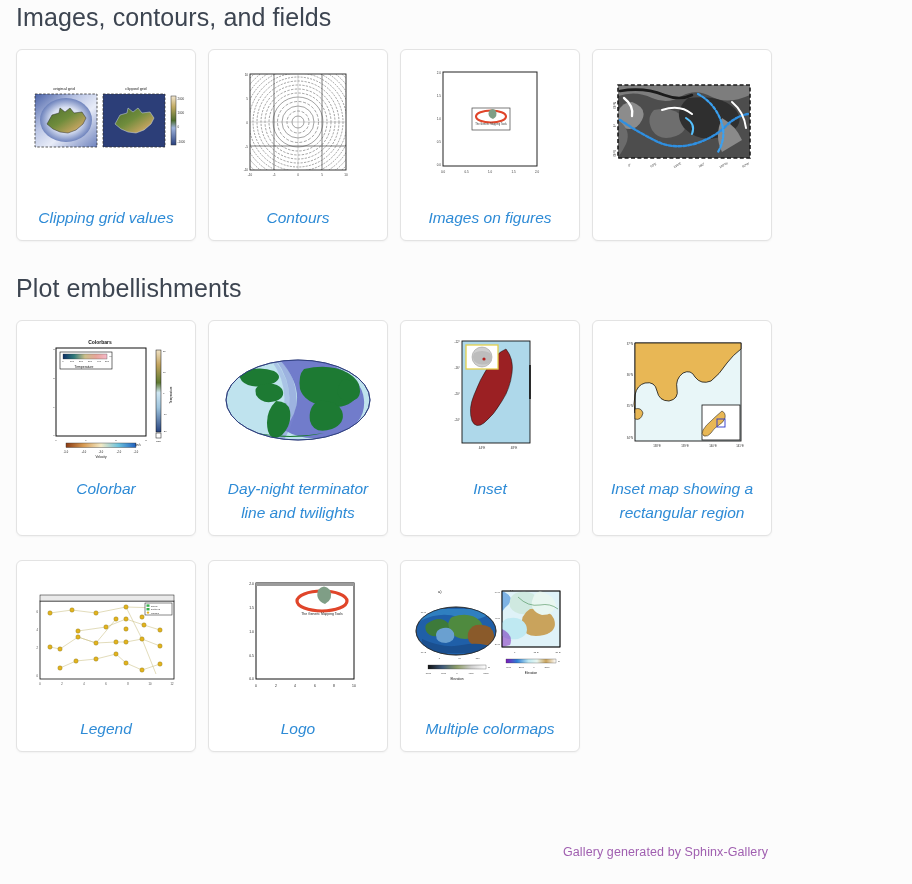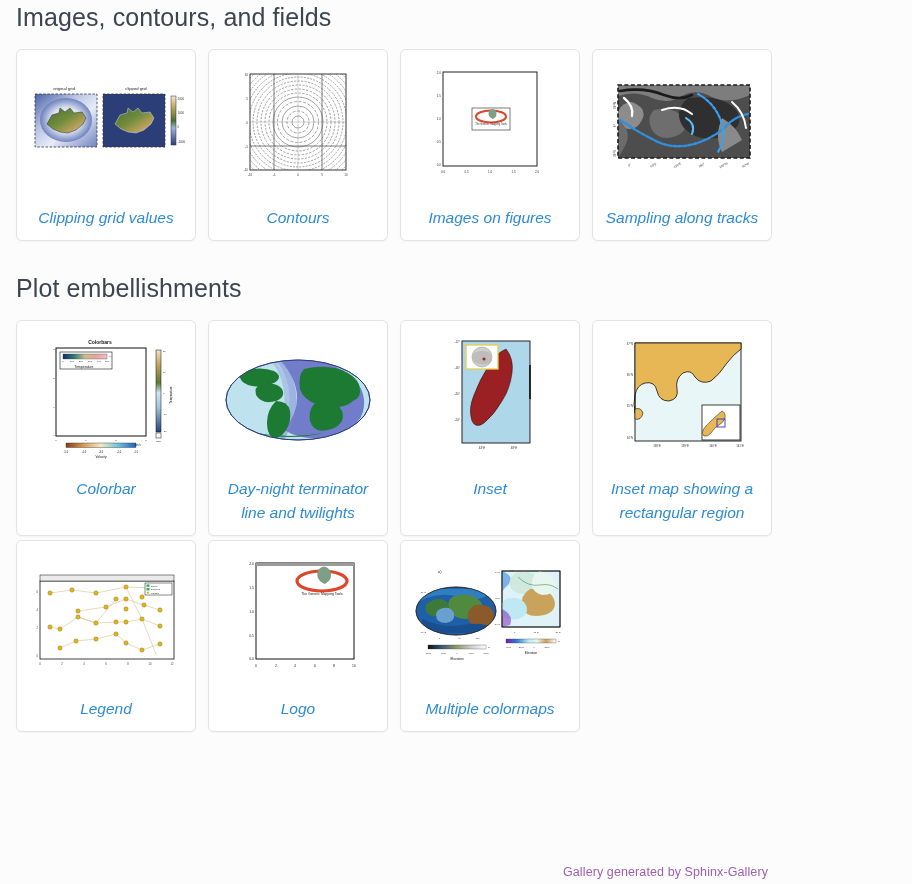--- a/index.html
+++ b/index.html
@@ -30,21 +30,21 @@
     margin: 0;
     padding: 0;
     letter-spacing: 0.1px;
   }
   #sec-images-title { padding-top: 4px; }
   #sec-embellishments-title { padding-top: 0px; }
 
   .grid {
     display: flex;
     flex-wrap: wrap;
-    gap: 4px 12px;
+    gap: 24px 12px;
   }
   .card {
     width: 180px;
     background: #fff;
     border: 1px solid #e3e3e3;
     border-radius: 6px;
     box-shadow: 0 1px 2px rgba(0,0,0,0.045);
     box-sizing: border-box;
     display: flex;
     flex-direction: column;
@@ -66,21 +66,21 @@
     font-style: italic;
     font-size: 15.5px;
     line-height: 24px;
     color: #2e8bd6;
     text-align: center;
     width: 166px;
   }
   .footer {
     position: absolute;
     right: 8px;
-    bottom: 5px;
+    bottom: 25px;
     font-size: 12.5px;
     color: #a05fb0;
     letter-spacing: 0.1px;
   }
   
   #row-images { margin-top: 17px; }
   #sec-embellishments-title { margin-top: 34px; }
   #row-embellishments { margin-top: 18px; }
   .card.tall-cap { padding-bottom: 10px; }
 </style>
@@ -267,21 +267,20 @@
             <text x="122" y="108" transform="rotate(-28 122 108)">120°W</text>
             <text x="144" y="108" transform="rotate(-28 144 108)">60°W</text>
           </g>
           <g font-size="3" fill="#333" font-family="Liberation Sans, sans-serif" text-anchor="end">
             <text x="14" y="44" transform="rotate(-90 14 44)">60°N</text>
             <text x="14" y="66" transform="rotate(-90 14 66)">0°</text>
             <text x="14" y="92" transform="rotate(-90 14 92)">60°S</text>
           </g>
         </svg>
       </div>
-      <div class="card-caption">Sampling along tracks</div>
     </a>
   </div>
 
   <h2 class="section-title" id="sec-embellishments-title">Plot embellishments</h2>
 
   <div class="grid" id="row-embellishments">
 
     <a class="card" href="#">
       <div class="card-thumb">
         <svg width="160" height="142" viewBox="0 0 160 142">

